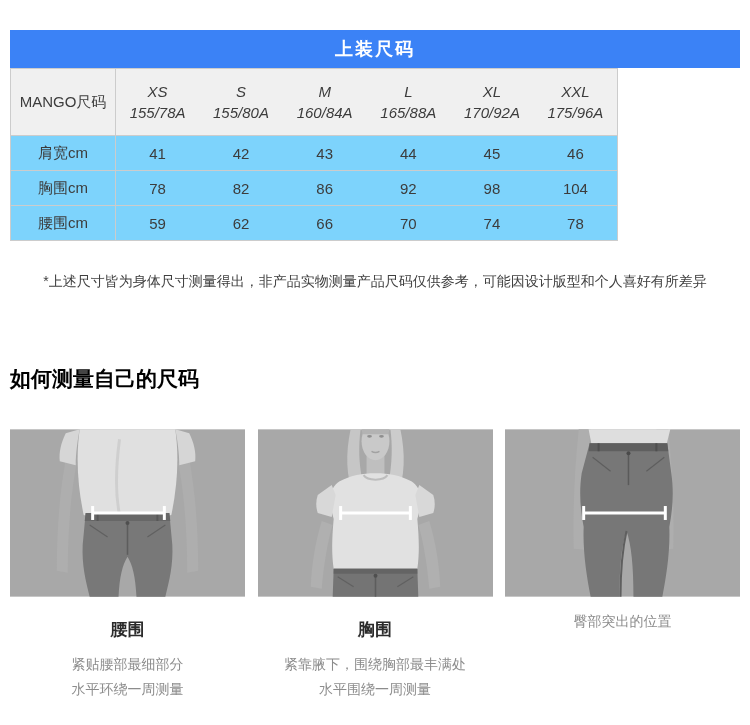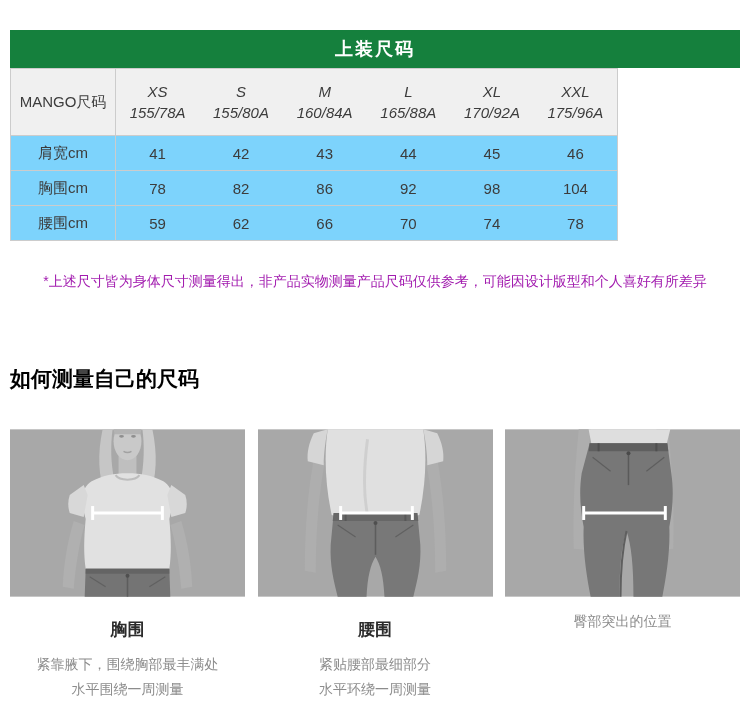--- a/index.html
+++ b/index.html
@@ -5,21 +5,21 @@
   html,body{margin:0;padding:0;background:#ffffff;}
   body{
     width:750px;height:725px;overflow:hidden;
     font-family:"Liberation Sans","DejaVu Sans",sans-serif;
     -webkit-font-smoothing:antialiased;
   }
   .page{padding:30px 10px 0;width:730px;}
 
   
   .size-bar{
-    height:38px;background:#15803d;color:#ffffff;
+    height:38px;background:#3b82f6;color:#ffffff;
     display:flex;align-items:center;justify-content:center;
     font-size:18px;font-weight:bold;letter-spacing:2px;
   }
   table.size-table{
     width:608px;border-collapse:collapse;table-layout:fixed;
     border:1px solid #cccccc;
   }
   table.size-table col.c0{width:105px;}
   table.size-table th,table.size-table td{
     padding:0;text-align:center;font-weight:normal;
@@ -28,21 +28,21 @@
   tr.head-row th{
     background:#f0f0f0;height:66px;border-bottom:1px solid #cccccc;
   }
   tr.head-row .sz,tr.head-row .sp{display:block;line-height:21px;font-style:italic;}
   .label-col{border-right:1px solid #cccccc;}
   tbody tr{height:35px;}
   tbody tr td,tbody tr th{border-bottom:1px solid #cccccc;background:#7dd3fc;}
 
   .disclaimer{
     margin:30px 0 0;text-align:center;
-    font-size:14px;color:#a21caf;line-height:20px;
+    font-size:14px;color:#404040;line-height:20px;
   }
 
   
   .guide-title{
     margin:76px 0 0;text-align:left;
     font-size:21px;line-height:24px;font-weight:bold;color:#000000;
   }
   .guide-row{
     margin-top:38px;display:flex;justify-content:space-between;width:730px;
   }
@@ -134,20 +134,50 @@
         <td>78</td>
       </tr>
     </tbody>
   </table>
 
   <p class="disclaimer">*上述尺寸皆为身体尺寸测量得出，非产品实物测量产品尺码仅供参考，可能因设计版型和个人喜好有所差异</p>
 
   <h2 class="guide-title">如何测量自己的尺码</h2>
 
   <div class="guide-row">
+
+    <div class="guide-card">
+      <svg viewBox="0 0 236 168" aria-hidden="true">
+        <rect width="236" height="168" fill="#a8a8a8"></rect>
+        <path d="M56,30 C50,62 47,100 47,142 L58,144 C58,104 61,64 67,34 Z" fill="#aeaeae"></path>
+        <path d="M180,30 C186,62 189,100 189,142 L178,144 C178,104 175,64 169,34 Z" fill="#aeaeae"></path>
+        <path d="M70,0 L166,0 C170,28 168,58 162,86 C134,94 100,94 74,86 C68,58 66,28 70,0 Z" fill="#e0e0e0"></path>
+        <path d="M70,0 L56,4 C51,14 49,24 50,32 L66,36 C66,24 68,10 70,0 Z" fill="#d6d6d6"></path>
+        <path d="M166,0 L180,4 C185,14 187,24 186,32 L170,36 C170,24 168,10 166,0 Z" fill="#d6d6d6"></path>
+        <path d="M110,10 C106,40 106,66 110,86" stroke="#cfcfcf" stroke-width="3" fill="none"></path>
+        <path d="M76,84 L160,84 L163,116 C164,136 160,152 156,168 L127,168 C126,148 123,136 118,128 C113,136 110,148 109,168 L80,168 C76,152 72,136 73,116 Z" fill="#787878"></path>
+        <path d="M76,84 L160,84 L161,92 L75,92 Z" fill="#676767"></path>
+        <line x1="118" y1="93" x2="118" y2="126" stroke="#5d5d5d" stroke-width="1.5"></line>
+        <path d="M80,96 L98,108" stroke="#606060" stroke-width="1.2" fill="none"></path>
+        <path d="M156,96 L138,108" stroke="#606060" stroke-width="1.2" fill="none"></path>
+        <circle cx="118" cy="94" r="2" fill="#4f4f4f"></circle>
+        <line x1="88" y1="84" x2="88" y2="92" stroke="#575757" stroke-width="2"></line>
+        <line x1="148" y1="84" x2="148" y2="92" stroke="#575757" stroke-width="2"></line>
+        <g stroke="#ffffff" stroke-width="3">
+          <line x1="83" y1="84" x2="155" y2="84"></line>
+          <line x1="83" y1="77" x2="83" y2="91"></line>
+          <line x1="155" y1="77" x2="155" y2="91"></line>
+        </g>
+      </svg>
+      <div class="guide-name">腰围</div>
+      <div class="guide-desc">
+        <div>紧贴腰部最细部分</div>
+        <div>水平环绕一周测量</div>
+      </div>
+    </div>
 
     <div class="guide-card">
       <svg viewBox="0 0 236 168" aria-hidden="true">
         <rect width="236" height="168" fill="#a8a8a8"></rect>
         <path d="M64,92 C58,112 54,134 53,158 L64,160 C66,136 70,112 75,96 Z" fill="#b0b0b0"></path>
         <path d="M172,92 C178,112 182,134 183,158 L172,160 C170,136 166,112 161,96 Z" fill="#b0b0b0"></path>
         <path d="M93,0 C88,24 88,48 97,68 C104,72 108,66 105,52 C101,34 101,16 103,0 Z" fill="#c6c6c6"></path>
         <path d="M143,0 C148,24 148,48 139,70 C132,74 128,68 131,54 C135,34 135,16 133,0 Z" fill="#cccccc"></path>
         <rect x="109" y="18" width="18" height="28" fill="#bfbfbf"></rect>
         <ellipse cx="118" cy="12" rx="14" ry="19" fill="#c9c9c9"></ellipse>
@@ -174,50 +204,20 @@
       <div class="guide-name">胸围</div>
       <div class="guide-desc">
         <div>紧靠腋下，围绕胸部最丰满处</div>
         <div>水平围绕一周测量</div>
       </div>
     </div>
 
     <div class="guide-card">
       <svg viewBox="0 0 236 168" aria-hidden="true">
         <rect width="236" height="168" fill="#a8a8a8"></rect>
-        <path d="M56,30 C50,62 47,100 47,142 L58,144 C58,104 61,64 67,34 Z" fill="#aeaeae"></path>
-        <path d="M180,30 C186,62 189,100 189,142 L178,144 C178,104 175,64 169,34 Z" fill="#aeaeae"></path>
-        <path d="M70,0 L166,0 C170,28 168,58 162,86 C134,94 100,94 74,86 C68,58 66,28 70,0 Z" fill="#e0e0e0"></path>
-        <path d="M70,0 L56,4 C51,14 49,24 50,32 L66,36 C66,24 68,10 70,0 Z" fill="#d6d6d6"></path>
-        <path d="M166,0 L180,4 C185,14 187,24 186,32 L170,36 C170,24 168,10 166,0 Z" fill="#d6d6d6"></path>
-        <path d="M110,10 C106,40 106,66 110,86" stroke="#cfcfcf" stroke-width="3" fill="none"></path>
-        <path d="M76,84 L160,84 L163,116 C164,136 160,152 156,168 L127,168 C126,148 123,136 118,128 C113,136 110,148 109,168 L80,168 C76,152 72,136 73,116 Z" fill="#787878"></path>
-        <path d="M76,84 L160,84 L161,92 L75,92 Z" fill="#676767"></path>
-        <line x1="118" y1="93" x2="118" y2="126" stroke="#5d5d5d" stroke-width="1.5"></line>
-        <path d="M80,96 L98,108" stroke="#606060" stroke-width="1.2" fill="none"></path>
-        <path d="M156,96 L138,108" stroke="#606060" stroke-width="1.2" fill="none"></path>
-        <circle cx="118" cy="94" r="2" fill="#4f4f4f"></circle>
-        <line x1="88" y1="84" x2="88" y2="92" stroke="#575757" stroke-width="2"></line>
-        <line x1="148" y1="84" x2="148" y2="92" stroke="#575757" stroke-width="2"></line>
-        <g stroke="#ffffff" stroke-width="3">
-          <line x1="83" y1="84" x2="155" y2="84"></line>
-          <line x1="83" y1="77" x2="83" y2="91"></line>
-          <line x1="155" y1="77" x2="155" y2="91"></line>
-        </g>
-      </svg>
-      <div class="guide-name">腰围</div>
-      <div class="guide-desc">
-        <div>紧贴腰部最细部分</div>
-        <div>水平环绕一周测量</div>
-      </div>
-    </div>
-
-    <div class="guide-card">
-      <svg viewBox="0 0 236 168" aria-hidden="true">
-        <rect width="236" height="168" fill="#a8a8a8"></rect>
         <path d="M74,0 C70,40 68,80 69,120 L80,121 C80,82 82,40 86,0 Z" fill="#aeaeae"></path>
         <path d="M164,0 C168,40 170,80 169,120 L158,121 C158,82 156,40 152,0 Z" fill="#aeaeae"></path>
         <path d="M84,0 L166,0 L162,16 C136,26 106,24 87,16 Z" fill="#dedede"></path>
         <path d="M85,14 L163,14 L167,44 C170,64 168,82 165,98 C166,122 162,148 158,168 L129,168 C129,138 127,116 122,102 C117,116 115,138 115,168 L86,168 C82,148 78,122 79,98 C76,82 74,64 77,44 Z" fill="#777777"></path>
         <path d="M85,14 L163,14 L164,22 L84,22 Z" fill="#5f5f5f"></path>
         <line x1="124" y1="23" x2="124" y2="56" stroke="#5a5a5a" stroke-width="1.5"></line>
         <path d="M88,28 L106,42" stroke="#5e5e5e" stroke-width="1.2" fill="none"></path>
         <path d="M160,28 L142,42" stroke="#5e5e5e" stroke-width="1.2" fill="none"></path>
         <circle cx="124" cy="24" r="2" fill="#4a4a4a"></circle>
         <line x1="94" y1="14" x2="94" y2="22" stroke="#4f4f4f" stroke-width="2"></line>

